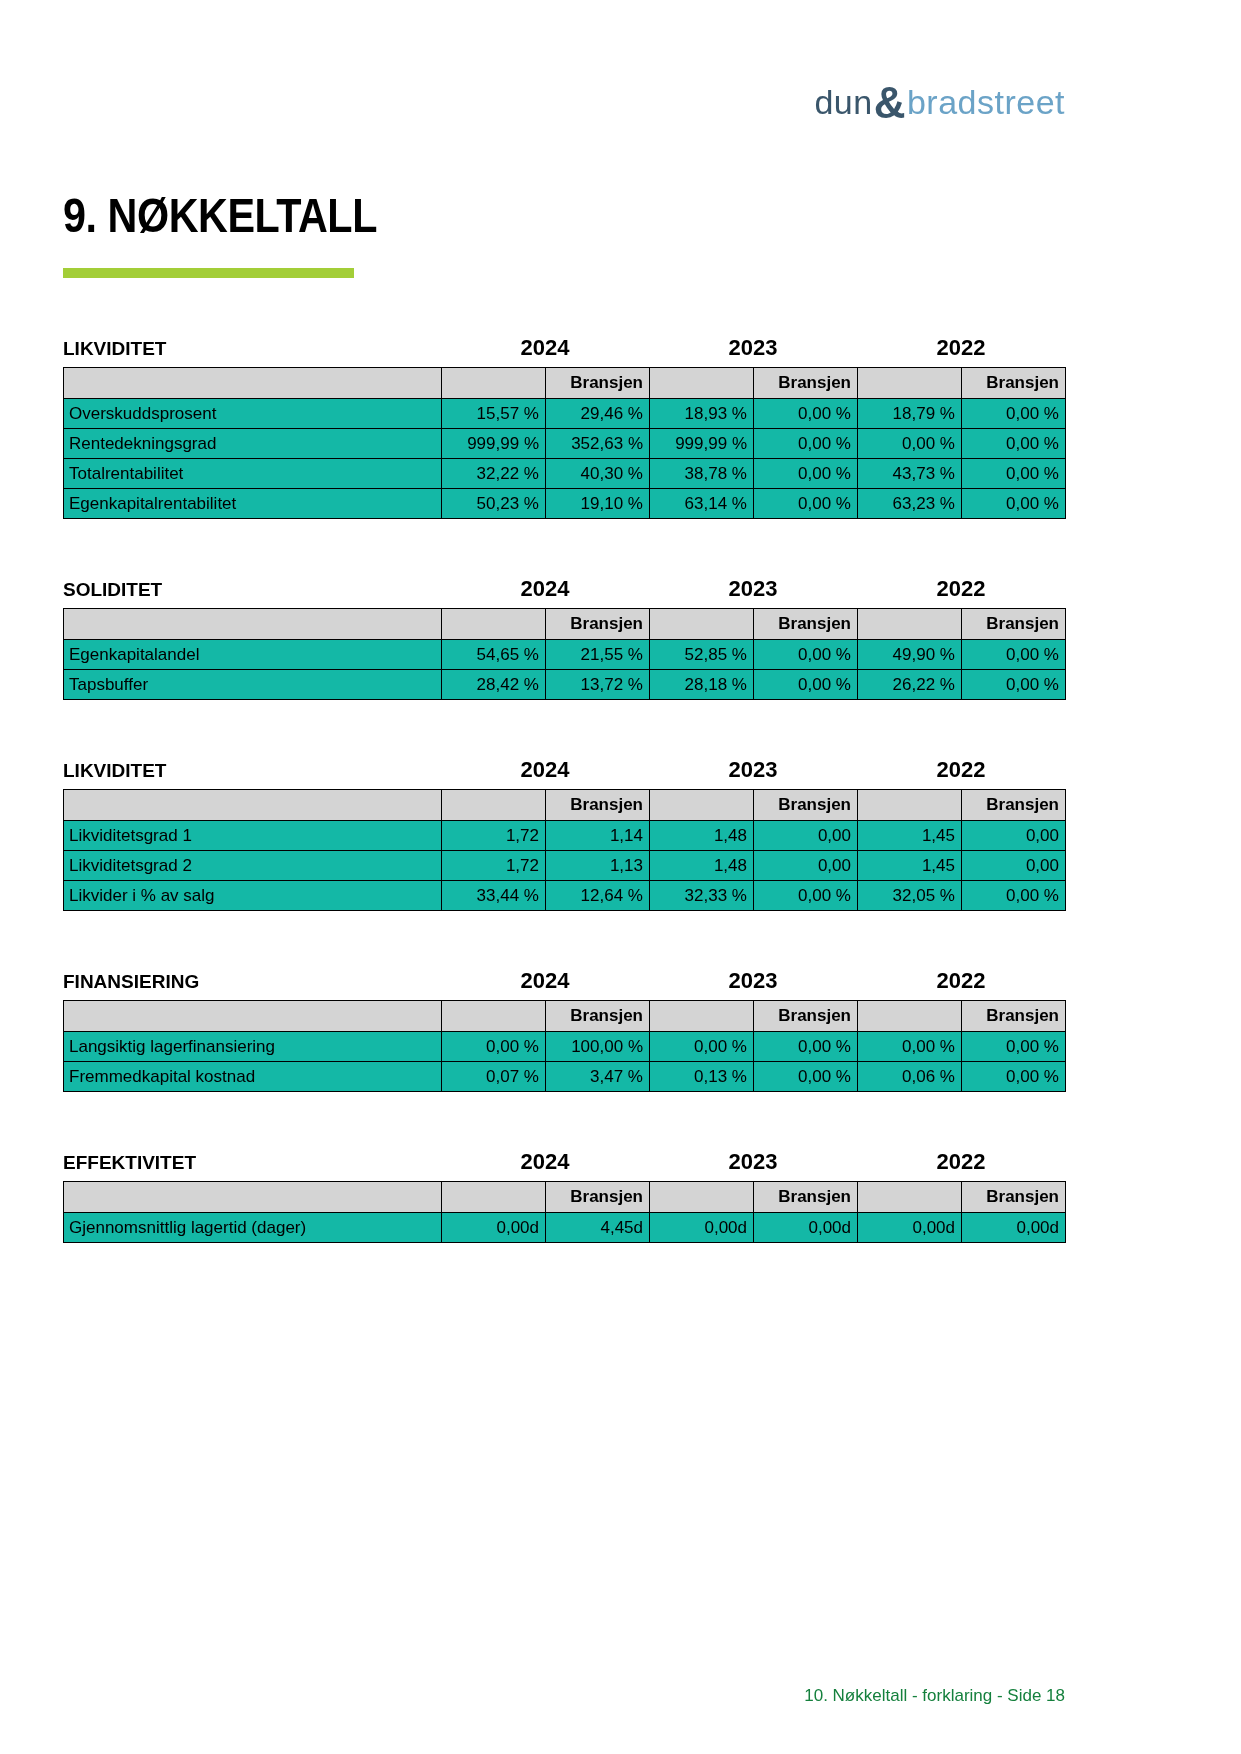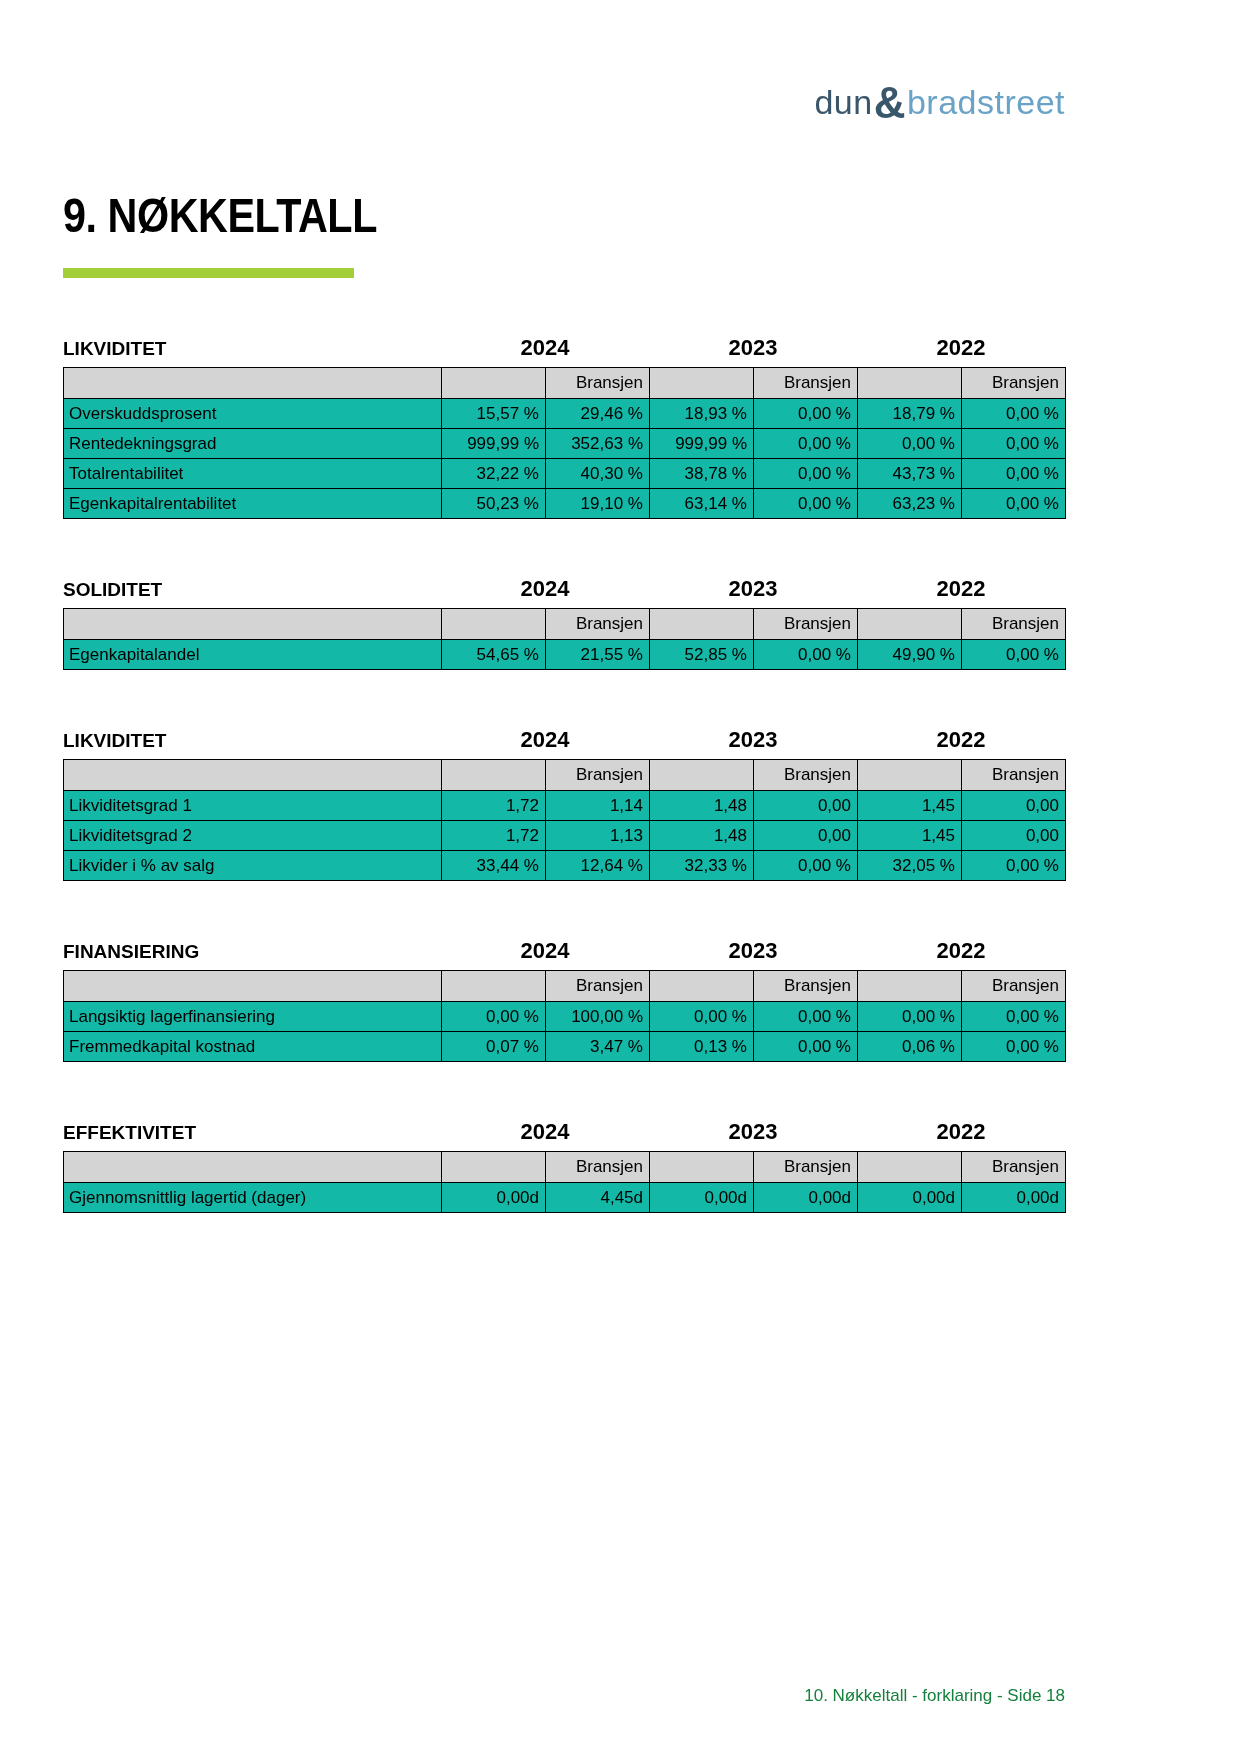--- a/index.html
+++ b/index.html
@@ -35,21 +35,21 @@
   .section-head { display:flex; align-items:baseline; margin-bottom:6px; }
   .section-title { flex:0 0 378px; font-size:19px; font-weight:bold; letter-spacing:0; }
   .year { flex:0 0 208px; text-align:center; font-size:22px; font-weight:bold; }
 
   table.kpi-table { border-collapse:collapse; table-layout:fixed; width:1002px; }
   table.kpi-table th, table.kpi-table td {
     border:1px solid #000;
     font-size:17px; font-weight:normal;
     overflow:hidden; white-space:nowrap;
   }
-  tr.subhead th { height:31px; background:var(--header-grey,#d4d4d4); text-align:right; padding-right:6px; font-weight:normal; }
+  tr.subhead th { height:31px; background:var(--header-grey,#d4d4d4); text-align:right; padding-right:6px; font-weight:bold; }
   tbody tr { height:30px; background:#14b8a6; }
   td.label { text-align:left; padding-left:5px; }
   td.val   { text-align:right; padding-right:6px; }
 
   
   .footer { position:absolute; top:1686px; right:0; font-size:17px; color:#15803d; }
 </style>
 </head>
 <body>
 
@@ -161,20 +161,29 @@
         </tr>
       </thead>
       <tbody>
             <tr>
               <td class="label">Egenkapitalandel</td>
               <td class="val">54,65 %</td>
               <td class="val">21,55 %</td>
               <td class="val">52,85 %</td>
               <td class="val">0,00 %</td>
               <td class="val">49,90 %</td>
+              <td class="val">0,00 %</td>
+            </tr>
+            <tr>
+              <td class="label">Tapsbuffer</td>
+              <td class="val">28,42 %</td>
+              <td class="val">13,72 %</td>
+              <td class="val">28,18 %</td>
+              <td class="val">0,00 %</td>
+              <td class="val">26,22 %</td>
               <td class="val">0,00 %</td>
             </tr>
           </tbody>
     </table>
   </section>
 
   <section class="kpi-section">
     <div class="section-head">
       <h2 class="section-title">LIKVIDITET</h2>
       <span class="year">2024</span>

